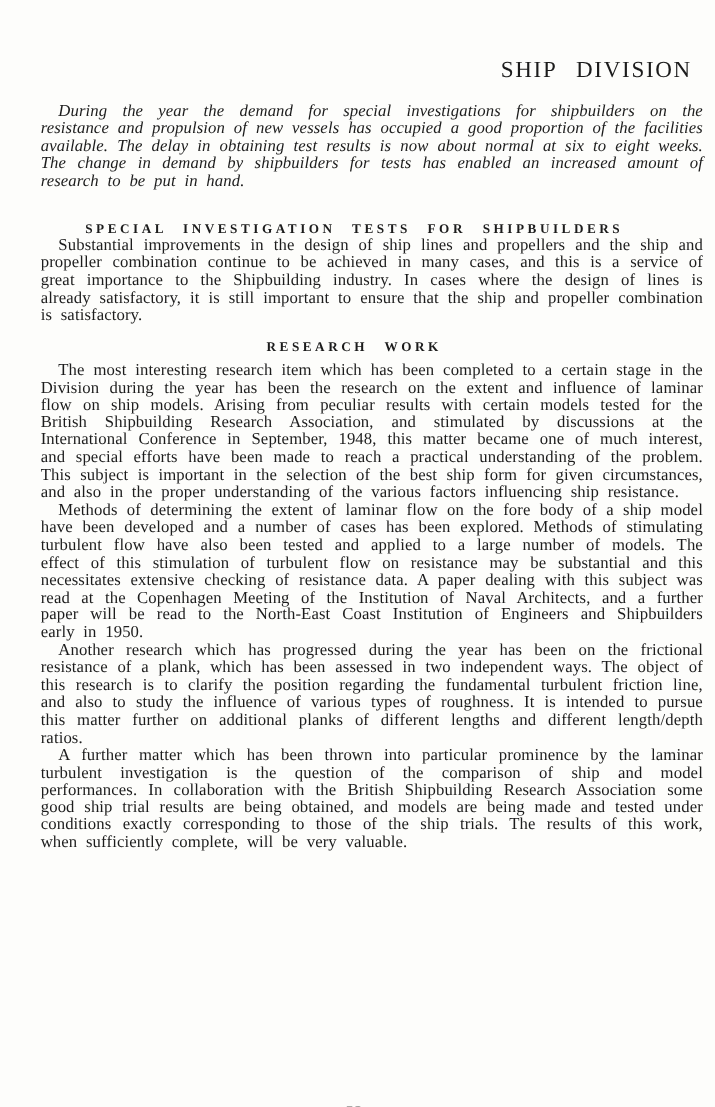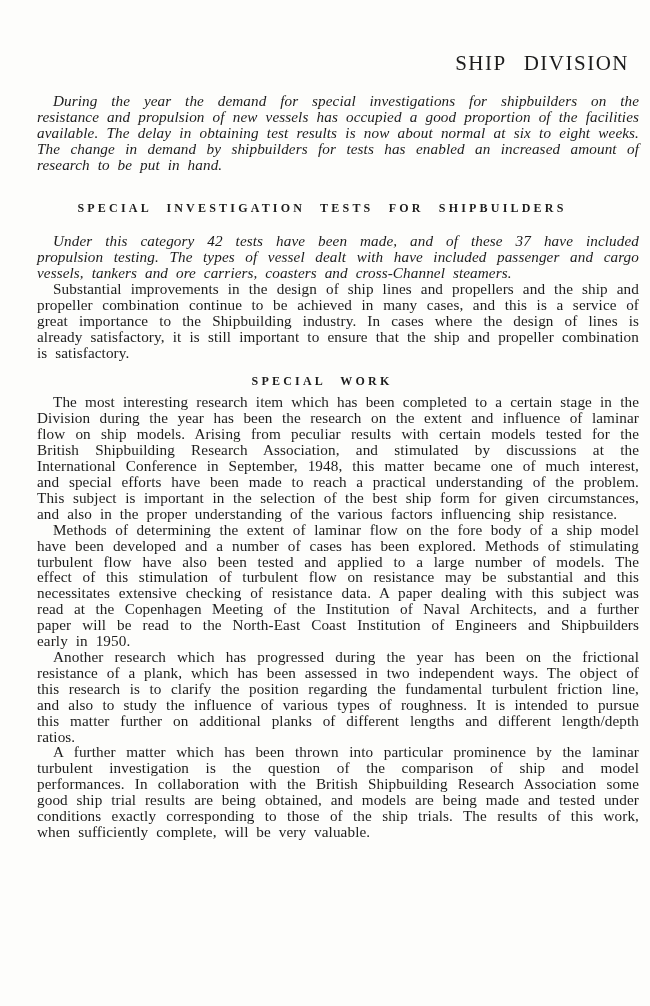--- a/index.html
+++ b/index.html
@@ -70,24 +70,23 @@
 <body>
 
 <div class="page">
   <div class="content">
 
     <h1 class="doc-title">SHIP DIVISION</h1>
 
     <p class="body-para first-after-heading">During the year the demand for special investigations for shipbuilders on the resistance and propulsion of new vessels has occupied a good proportion of the facilities available. The delay in obtaining test results is now about normal at six to eight weeks. The change in demand by shipbuilders for tests has enabled an increased amount of research to be put in hand.</p>
 
     <h2 class="section-heading heading-special">SPECIAL INVESTIGATION TESTS FOR SHIPBUILDERS</h2>
-    <p class="body-para first-after-heading">Under this category 42 tests have been made, and of these 37 have included propulsion testing. The types of vessel dealt with have included passenger and cargo vessels, tankers and ore carriers, coasters and cross-Channel steamers.</p>
     <p class="body-para">Substantial improvements in the design of ship lines and propellers and the ship and propeller combination continue to be achieved in many cases, and this is a service of great importance to the Shipbuilding industry. In cases where the design of lines is already satisfactory, it is still important to ensure that the ship and propeller combination is satisfactory.</p>
 
-    <h2 class="section-heading heading-research">SPECIAL WORK</h2>
+    <h2 class="section-heading heading-research">RESEARCH WORK</h2>
     <p class="body-para first-after-research">The most interesting research item which has been completed to a certain stage in the Division during the year has been the research on the extent and influence of laminar flow on ship models. Arising from peculiar results with certain models tested for the British Shipbuilding Research Association, and stimulated by discussions at the International Conference in September, 1948, this matter became one of much interest, and special efforts have been made to reach a practical understanding of the problem. This subject is important in the selection of the best ship form for given circumstances, and also in the proper understanding of the various factors influencing ship resistance.</p>
     <p class="body-para">Methods of determining the extent of laminar flow on the fore body of a ship model have been developed and a number of cases has been explored. Methods of stimulating turbulent flow have also been tested and applied to a large number of models. The effect of this stimulation of turbulent flow on resistance may be substantial and this necessitates extensive checking of resistance data. A paper dealing with this subject was read at the Copenhagen Meeting of the Institution of Naval Architects, and a further paper will be read to the North-East Coast Institution of Engineers and Shipbuilders early in 1950.</p>
     <p class="body-para">Another research which has progressed during the year has been on the frictional resistance of a plank, which has been assessed in two independent ways. The object of this research is to clarify the position regarding the fundamental turbulent friction line, and also to study the influence of various types of roughness. It is intended to pursue this matter further on additional planks of different lengths and different length/depth ratios.</p>
     <p class="body-para">A further matter which has been thrown into particular prominence by the laminar turbulent investigation is the question of the comparison of ship and model performances. In collaboration with the British Shipbuilding Research Association some good ship trial results are being obtained, and models are being made and tested under conditions exactly corresponding to those of the ship trials. The results of this work, when sufficiently complete, will be very valuable.</p>
 
   </div>
 
   <div class="page-number">53</div>
 </div>
 

